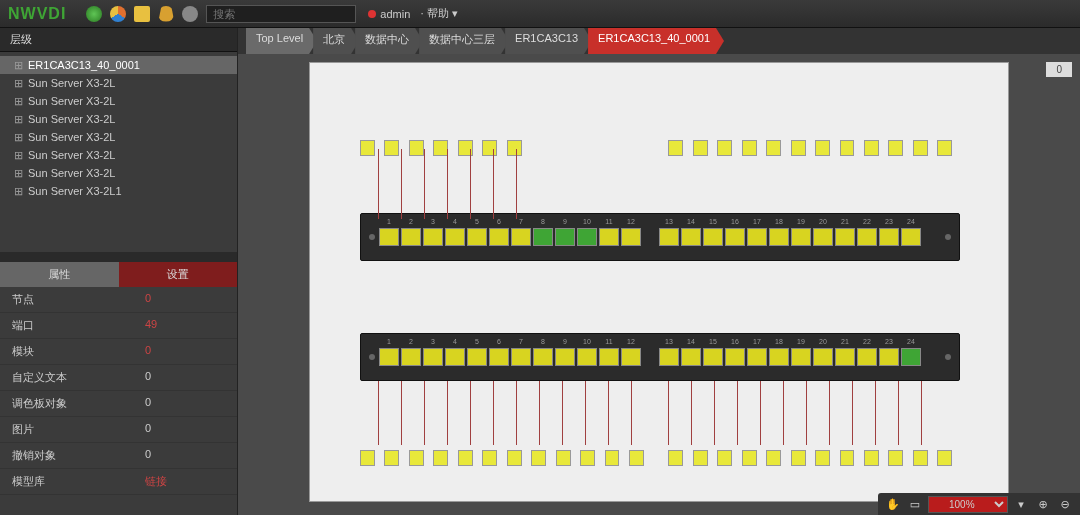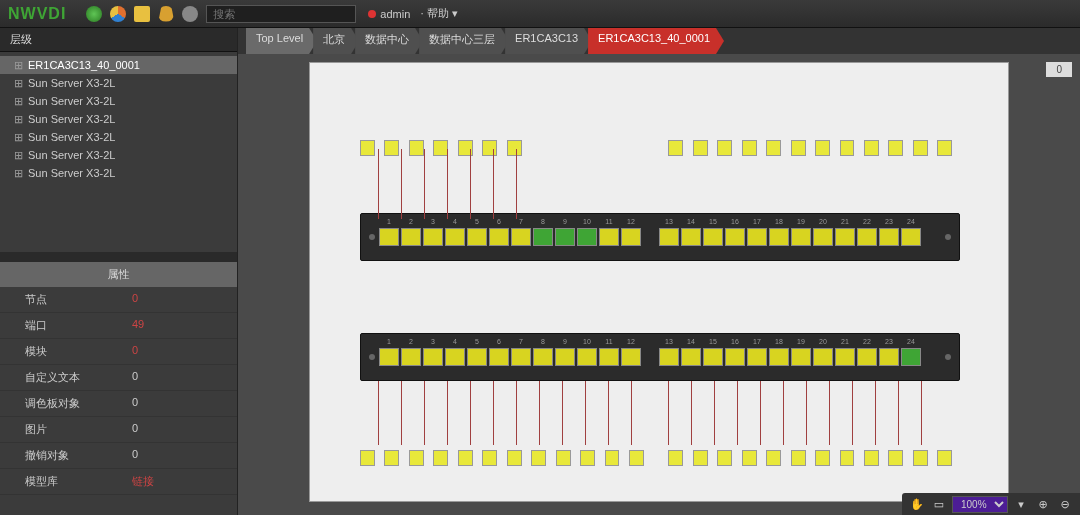--- a/index.html
+++ b/index.html
@@ -19,21 +19,21 @@
 .panel-header{background:#2a2a2a;padding:4px 10px;border-bottom:1px solid #111;color:#ddd}
 .tree{flex:none;height:200px;overflow:hidden;padding:4px 0;font-size:11px}
 .tree-item{padding:3px 8px 3px 28px;color:#ccc;cursor:pointer;white-space:nowrap;position:relative}
 .tree-item.selected{background:#666;color:#fff}
 .tree-item::before{content:"⊞";position:absolute;left:14px;color:#999}
 .scrollbar{height:10px;background:#2a2a2a}
 .tabs{display:flex;background:#7f1d1d}
 .tab{flex:1;text-align:center;padding:5px;color:#ddd;cursor:pointer}
 .tab.active{background:#666}
 .props{flex:1;overflow-y:auto;font-size:11px}
-.prow{display:flex;padding:5px 25px;border-bottom:1px solid #333}
+.prow{display:flex;padding:5px 12px;border-bottom:1px solid #333}
 .plabel{flex:1;color:#ccc}
 .pval{width:80px;color:#ccc}
 .pval.hot{color:#c44}
 .rightpanel{flex:1;display:flex;flex-direction:column;background:#4a4a4a}
 .breadcrumb{height:26px;background:#333;display:flex;padding:0 8px;gap:0}
 .crumb{background:#4f4f4f;color:#ddd;padding:4px 14px 4px 10px;font-size:11px;clip-path:polygon(0 0,calc(100% - 8px) 0,100% 50%,calc(100% - 8px) 100%,0 100%);margin-right:-4px;cursor:pointer}
 .crumb:first-child{background:#6a6a6a}
 .crumb.active{background:#c8302a;color:#fff}
 .canvas-wrap{flex:1;position:relative;display:flex;justify-content:center;align-items:flex-start;padding:8px}
 .canvas{background:#eee;width:700px;height:440px;position:relative;border:1px solid #999}
@@ -48,21 +48,21 @@
 .port-num{position:absolute;top:-11px;left:0;right:0;text-align:center;font-size:7px;color:#999}
 .screw{width:6px;height:6px;background:#666;border-radius:50%;margin:0 4px}
 .cable-nodes{position:absolute;left:50px;width:600px;height:30px;display:flex;gap:2px;align-items:center}
 .cn-top{top:70px}
 .cn-bot{top:380px}
 .cnode{width:16px;height:16px;background:#e8e83a;border:1px solid #999}
 .cgap{width:14px}
 .cable{position:absolute;width:1px;background:#a04040}
 .statusbar{position:absolute;bottom:0;right:0;height:22px;display:flex;align-items:center;gap:4px;background:#333;padding:0 6px;border-top-left-radius:3px}
 .sb-btn{width:18px;height:16px;display:flex;align-items:center;justify-content:center;color:#ccc;cursor:pointer}
-.zoom-select{background:#4c1d95;color:#ccc;border:1px solid #555;font-size:10px;padding:1px 4px}
+.zoom-select{background:#b91c1c;color:#ccc;border:1px solid #555;font-size:10px;padding:1px 16px}
 </style>
 </head>
 <body>
 
 <div class="topbar">
   <div class="logo">NWVDI</div>
   <div class="topright-icons">
     <span class="ticon" style="background:radial-gradient(#5fc555,#2a7a22)"></span>
     <span class="ticon" style="background:conic-gradient(#e07030 0 120deg,#3080d0 120deg 240deg,#e8c040 240deg)"></span>
     <span class="ticon" style="background:#e8c040;border-radius:2px"></span>
@@ -81,24 +81,26 @@
   <div class="leftpanel">
     <div class="panel-header">层级</div>
     <div class="tree" id="tree">
         <div class="tree-item selected">ER1CA3C13_40_0001</div>
         <div class="tree-item">Sun Server X3-2L</div>
         <div class="tree-item">Sun Server X3-2L</div>
         <div class="tree-item">Sun Server X3-2L</div>
         <div class="tree-item">Sun Server X3-2L</div>
         <div class="tree-item">Sun Server X3-2L</div>
         <div class="tree-item">Sun Server X3-2L</div>
+        <div class="tree-item">Sun Server X3-2L1</div>
       </div>
     <div class="scrollbar"></div>
     <div class="tabs" id="tabs">
         <div class="tab active">属性</div>
+        <div class="tab">设置</div>
       </div>
     <div class="props" id="props">
         <div class="prow">
           <span class="plabel">节点</span>
           <span class="pval hot">0</span>
         </div>
         <div class="prow">
           <span class="plabel">端口</span>
           <span class="pval hot">49</span>
         </div>

